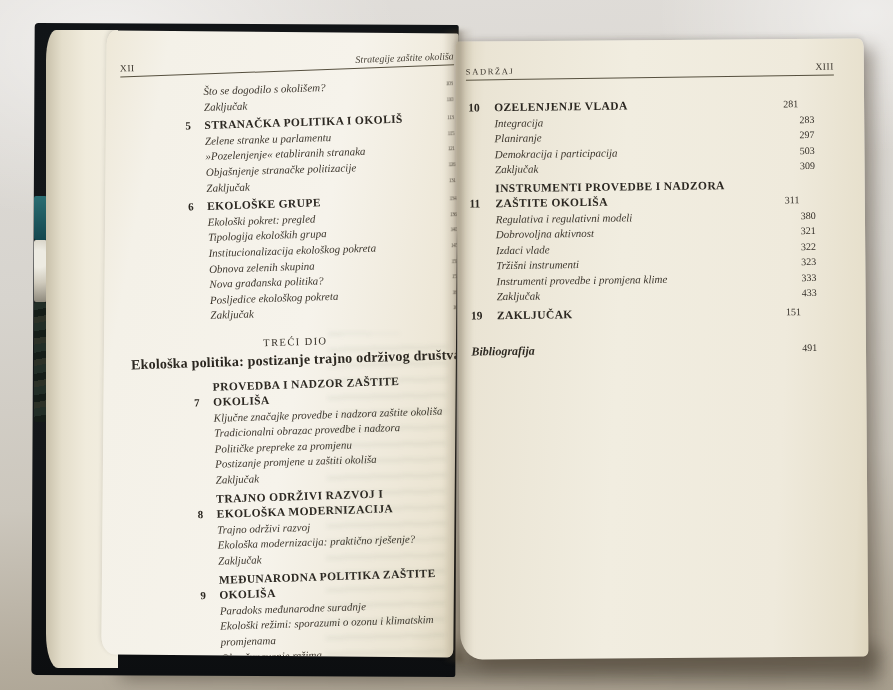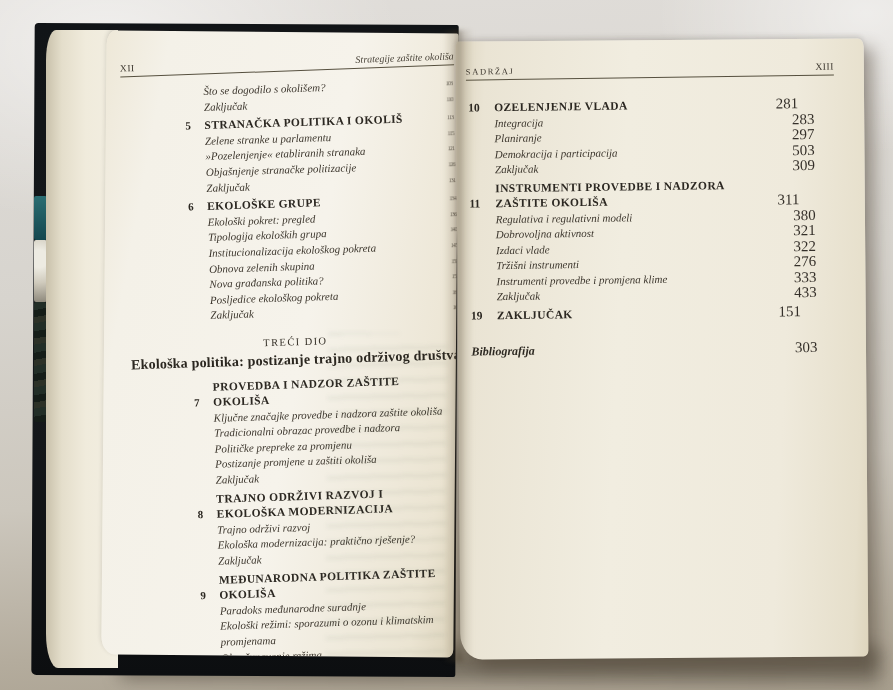--- a/index.html
+++ b/index.html
@@ -79,21 +79,21 @@
   .toc-right .trow.chapter .lbl{font-size:11.5px;max-width:262px;}
   .trow.sub .lbl{font-style:italic;font-size:11px;color:#3d372e;}
   .toc-left .trow.sub .lbl{margin-left:83px;}
   .toc-right .trow.sub .lbl{margin-left:26px;}
   .trow.part{display:block;text-align:center;margin-top:13px;font-size:10.5px;letter-spacing:1.4px;color:#332e26;}
   .trow.part_title{display:block;text-align:center;margin:1px 0 9px;font-weight:bold;font-size:14px;letter-spacing:.2px;color:#2b2720;line-height:17px;}
   .trow.biblio{margin-top:21px;}
   .trow.biblio .lbl{font-weight:bold;font-style:italic;font-size:12px;color:#2e2a23;}
   .pg{flex:0 0 auto;text-align:right;color:#35302a;}
   .toc-left .pg{width:15px;font-size:7px;letter-spacing:-.5px;transform:scaleX(.78);opacity:.8;filter:blur(.35px);}
-  .toc-right .pg{width:42px;font-size:15px;padding-right:26px;}
+  .toc-right .pg{width:42px;font-size:10px;padding-right:26px;}
 </style>
 </head>
 <body>
 
 <div class="scene">
 
   <div class="book-shadow"></div>
   <div class="cover"></div>
   <div class="cover-art art-teal"></div>
   <div class="cover-art art-white"></div>
@@ -271,36 +271,36 @@
         <div class="trow sub">
           <span class="lbl">Dobrovoljna aktivnost</span>
           <span class="pg">321</span>
         </div>
         <div class="trow sub">
           <span class="lbl">Izdaci vlade</span>
           <span class="pg">322</span>
         </div>
         <div class="trow sub">
           <span class="lbl">Tržišni instrumenti</span>
-          <span class="pg">276</span>
+          <span class="pg">323</span>
         </div>
         <div class="trow sub">
           <span class="lbl">Instrumenti provedbe i promjena klime</span>
           <span class="pg">333</span>
         </div>
         <div class="trow sub">
           <span class="lbl">Zaključak</span>
           <span class="pg">433</span>
         </div>
         <div class="trow chapter">
           <span class="num">19</span>
           <span class="lbl">ZAKLJUČAK</span>
           <span class="pg">151</span>
         </div>
         <div class="trow biblio">
           <span class="lbl">Bibliografija</span>
-          <span class="pg">303</span>
+          <span class="pg">491</span>
         </div>
       </div>
   </div>
 
   <div class="gutter"></div>
 </div>
 
 </body></html>

